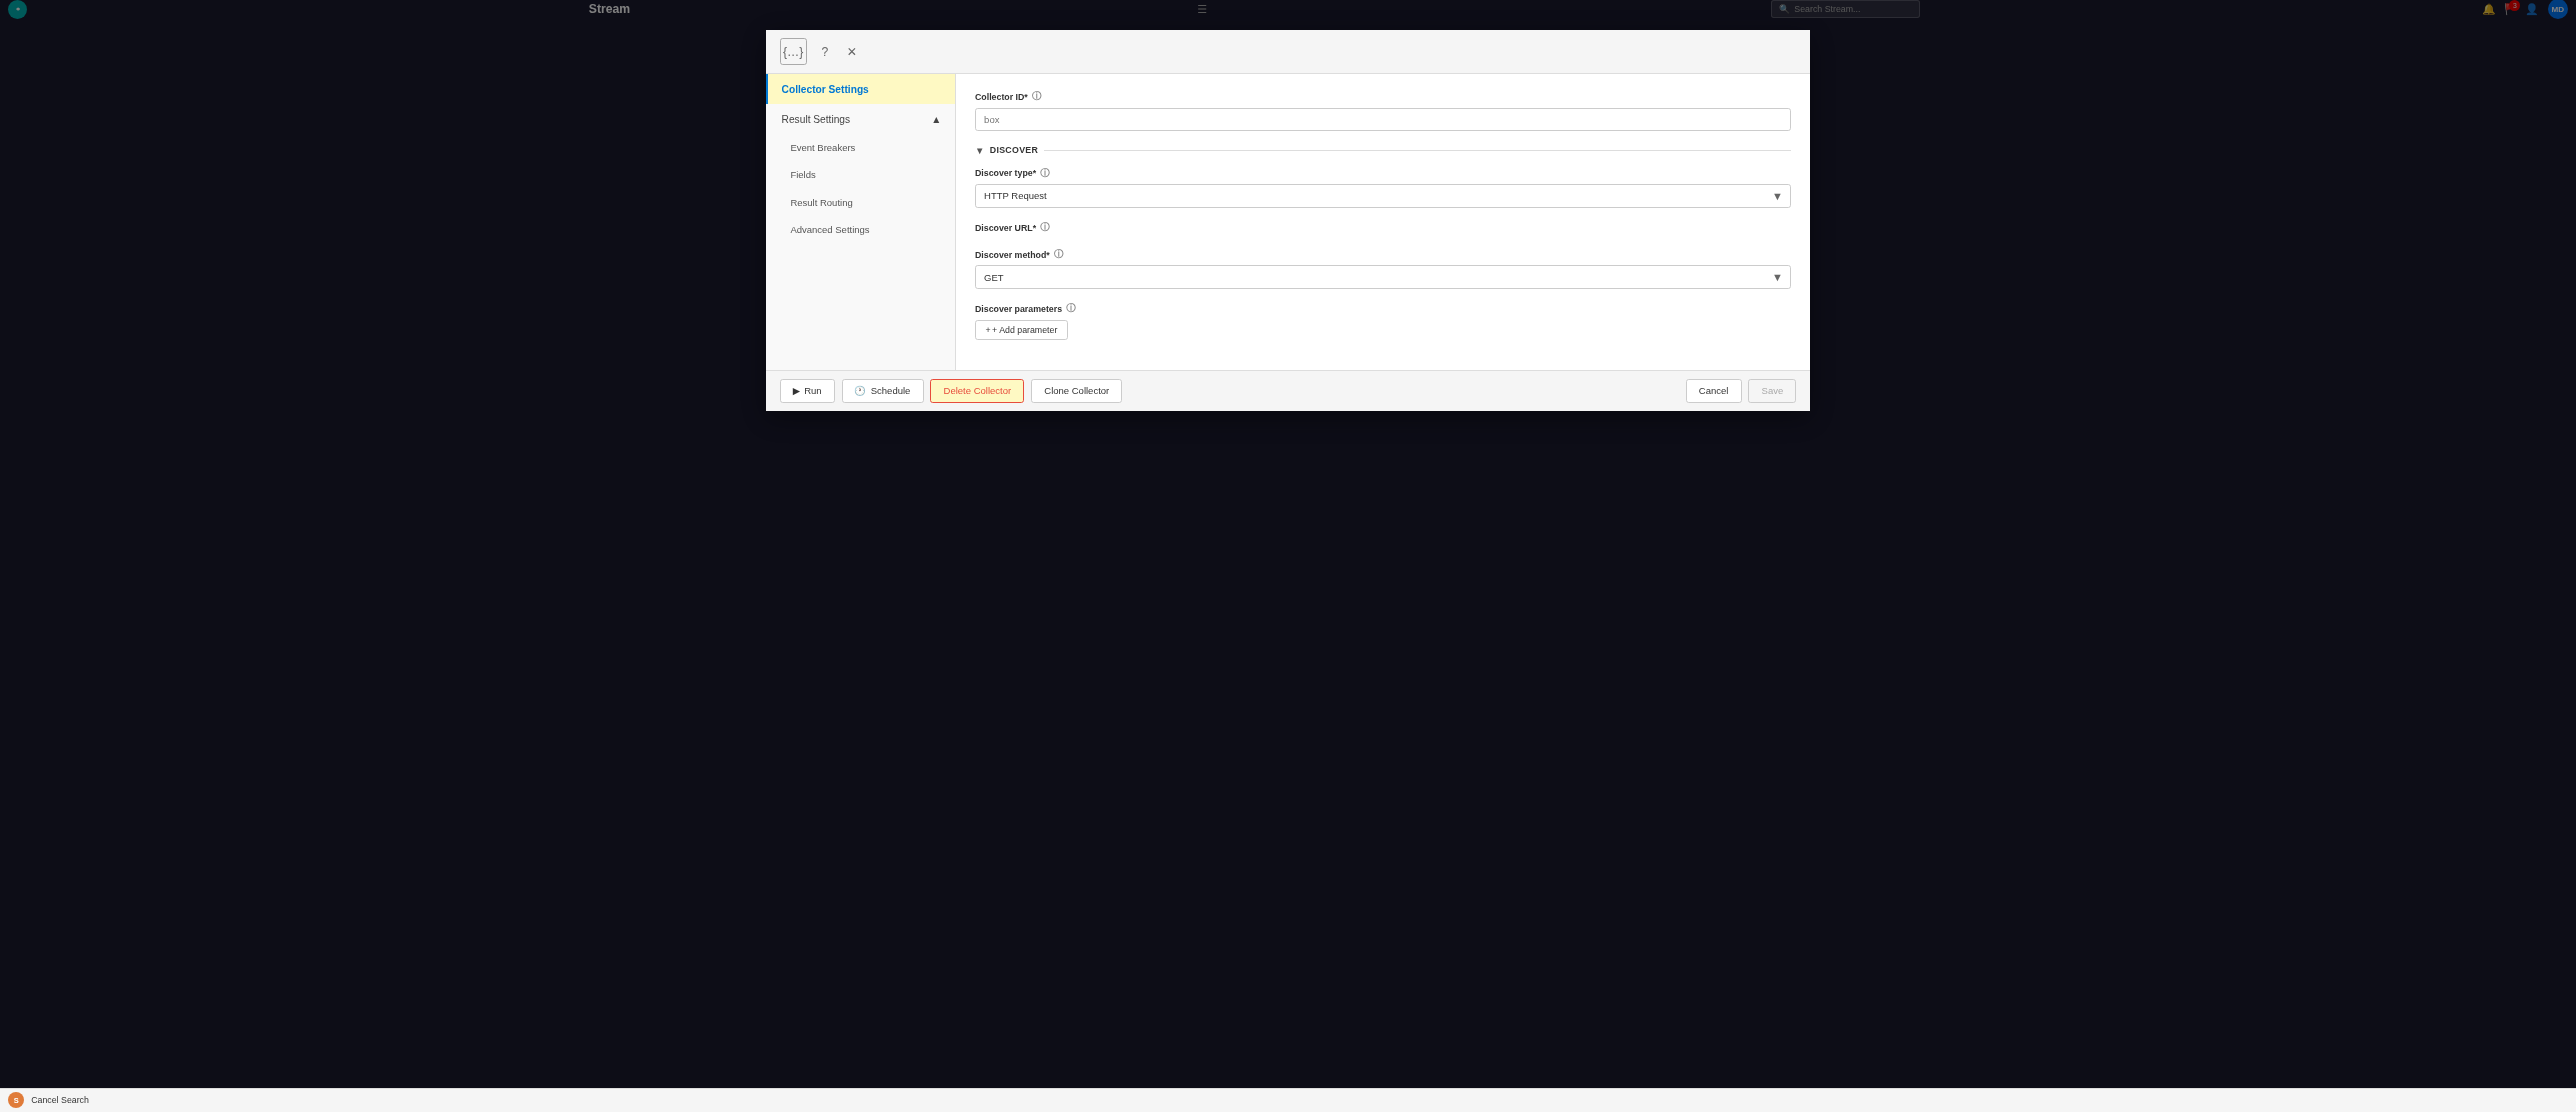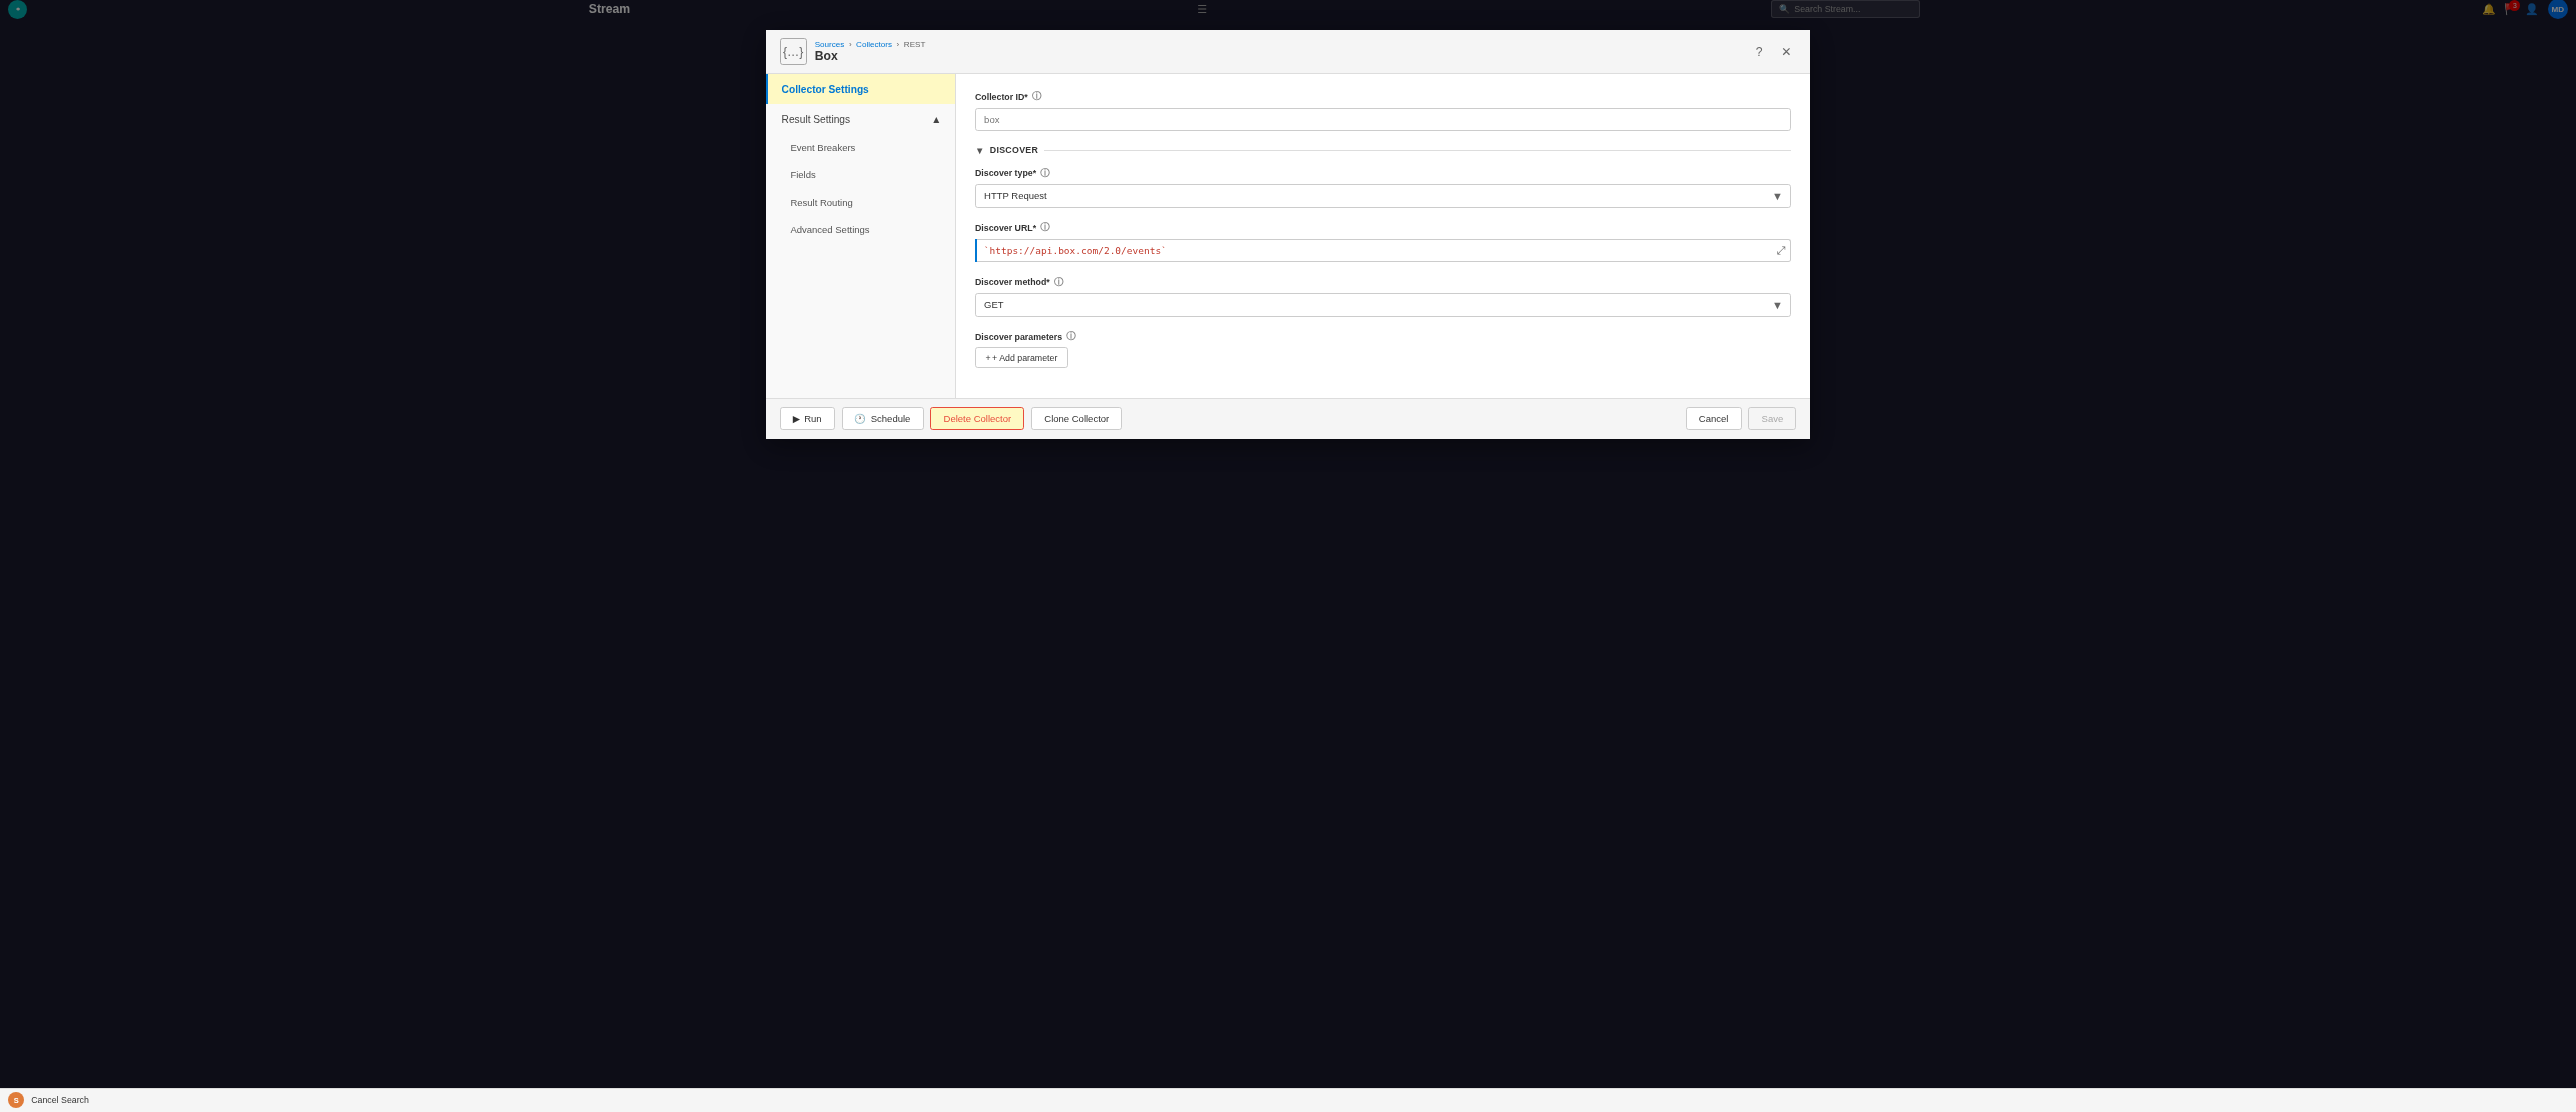--- a/index.html
+++ b/index.html
@@ -466,30 +466,20 @@
   </div>
 </div>
 
 <div class="modal-overlay">
   <div class="modal">
 
     <div class="modal-header">
       <div class="modal-header-icon">
         <span>{…}</span>
       </div>
-      <div class="modal-header-info">
-        <div class="modal-breadcrumb">
-          <a>Sources</a>
-          &nbsp;›&nbsp;
-          <a>Collectors</a>
-          &nbsp;›&nbsp;
-          <span>REST</span>
-        </div>
-        <div class="modal-title">Box</div>
-      </div>
       <div class="modal-header-actions">
         <button class="icon-btn" title="Help">?</button>
         <button class="icon-btn" title="Close">✕</button>
       </div>
     </div>
 
     <div class="modal-body">
 
       <div class="modal-sidebar">
         <div class="sidebar-item active">
@@ -538,24 +528,20 @@
               <option>HTTP Request</option>
             </select>
             <span class="select-arrow">▼</span>
           </div>
         </div>
 
         <div class="form-group">
           <div class="form-label">
             <span>Discover URL*</span>
             <span class="help-icon">ⓘ</span>
-          </div>
-          <div class="url-input-wrapper">
-            <input type="text" class="url-input" value="`https://api.box.com/2.0/events`" style="">
-            <button class="url-expand-btn">⤢</button>
           </div>
         </div>
 
         <div class="form-group">
           <div class="form-label">
             <span>Discover method*</span>
             <span class="help-icon">ⓘ</span>
           </div>
           <div class="form-select-wrapper">
             <select class="form-select">

